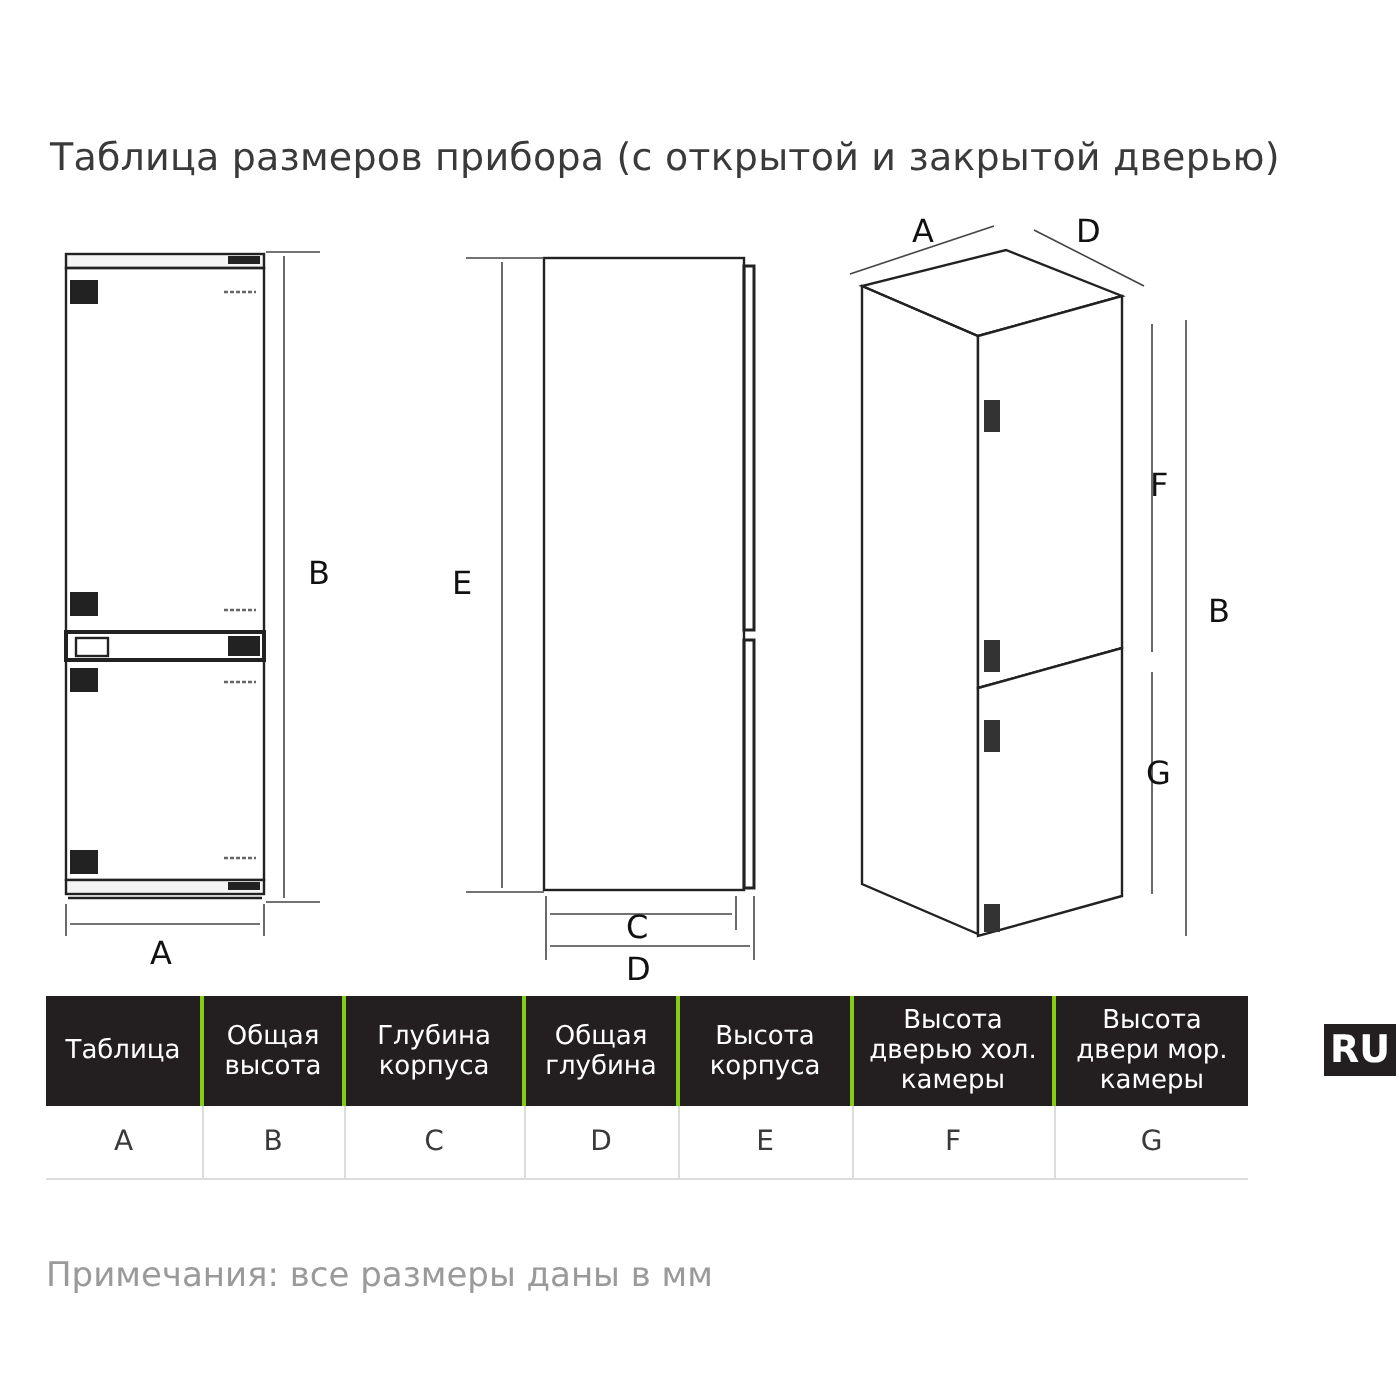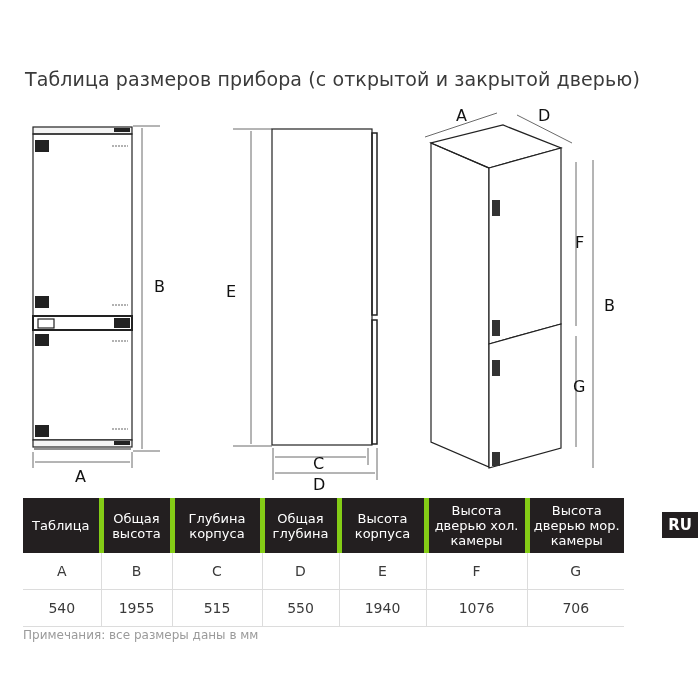--- a/index.html
+++ b/index.html
@@ -1,26 +1,26 @@
 <!DOCTYPE html>
 <html><head>
 <meta charset="utf-8">
 <style>
   html, body { margin:0; padding:0; background:#ffffff; }
   body { width:700px; height:700px; position:relative; overflow:hidden; font-family:"DejaVu Sans", sans-serif; color:#1a1a1a; }
   .title { position:absolute; left:25px; top:68px; font-size:19px; color:#3a3a3a; letter-spacing:0.1px; }
   .drawings { position:absolute; left:0; top:100px; width:700px; height:395px; }
   .dim-label { font-family:"DejaVu Sans", sans-serif; font-size:16px; fill:#111; }
   table.sizes { position:absolute; left:23px; top:498px; width:601px; border-collapse:collapse; table-layout:fixed; }
-  table.sizes th { background:#231f20; color:#fff; font-weight:normal; font-size:13px; line-height:15px; height:55px; padding:0 2px; border-left:5px solid #84cc16; text-align:center; vertical-align:middle; }
+  table.sizes th { background:#231f20; color:#fff; font-weight:normal; font-size:13px; line-height:15px; height:55px; padding:0 2px; border-left:2px solid #84cc16; text-align:center; vertical-align:middle; }
   table.sizes th:first-child { border-left:none; }
   table.sizes td { font-size:14px; color:#3a3a3a; text-align:center; height:34px; border-left:1px solid #dcdcdc; border-bottom:1px solid #dcdcdc; }
   table.sizes td:first-child { border-left:none; }
-  .note { position:absolute; left:23px; top:628px; font-size:12px; color:#9a9a9a; }
-  .lang { position:absolute; left:662px; top:512px; width:36px; height:26px; background:#231f20; color:#fff; font-size:15px; font-weight:bold; display:flex; align-items:center; justify-content:center; }
+  .note { position:absolute; left:23px; top:628px; font-size:17px; color:#9a9a9a; }
+  .lang { position:absolute; left:662px; top:512px; width:36px; height:26px; background:#231f20; color:#fff; font-size:19px; font-weight:bold; display:flex; align-items:center; justify-content:center; }
 </style>
 </head>
 <body>
 
 <div class="title">Таблица размеров прибора (с открытой и закрытой дверью)</div>
 
 <svg class="drawings" viewBox="0 100 700 395" width="700" height="395">
   <g fill="none" stroke="#222" stroke-width="1.2">
 
     <rect x="33" y="127" width="99" height="7" fill="#f4f4f4"></rect>
@@ -118,39 +118,30 @@
       <col style="width:97px">
   </colgroup>
   <thead>
     <tr>
       <th><span>Таблица</span></th>
       <th><span>Общая</span><br><span>высота</span></th>
       <th><span>Глубина</span><br><span>корпуса</span></th>
       <th><span>Общая</span><br><span>глубина</span></th>
       <th><span>Высота</span><br><span>корпуса</span></th>
       <th><span>Высота</span><br><span>дверью хол.</span><br><span>камеры</span></th>
-      <th><span>Высота</span><br><span>дверью мор.</span><br><span>камеры</span></th>
+      <th><span>Высота</span><br><span>двери мор.</span><br><span>камеры</span></th>
     </tr>
   </thead>
   <tbody>
     <tr>
       <td>A</td>
       <td>B</td>
       <td>C</td>
       <td>D</td>
       <td>E</td>
       <td>F</td>
       <td>G</td>
     </tr>
-    <tr>
-      <td>540</td>
-      <td>1955</td>
-      <td>515</td>
-      <td>550</td>
-      <td>1940</td>
-      <td>1076</td>
-      <td>706</td>
-    </tr>
   </tbody>
 </table>
 
 <div class="note">Примечания: все размеры даны в мм</div>
 <div class="lang">RU</div>
 
 </body></html>

